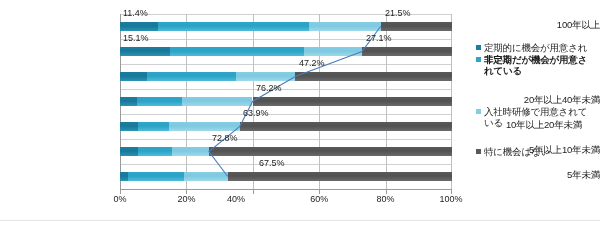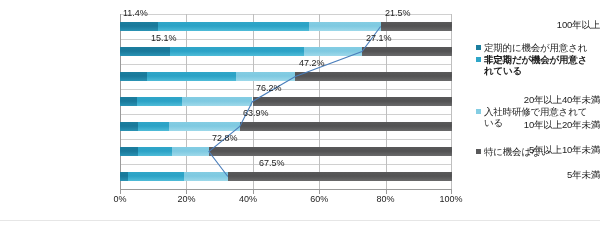--- a/index.html
+++ b/index.html
@@ -113,21 +113,21 @@
     position:absolute;left:0;bottom:0;width:600px;height:1px;background:#e6e6e6;
   }
 </style>
 </head>
 <body>
 
 <div id="chart-root">
 
   <div class="cat-label" style="top:20px;">100年以上</div>
   <div class="cat-label" style="top:95px;">20年以上40年未満</div>
-  <div class="cat-label" style="top:120px;">10年以上20年未満</div>
+  <div class="cat-label" style="top:120px;text-align:center;">10年以上20年未満</div>
   <div class="cat-label" style="top:145px;">5年以上10年未満</div>
   <div class="cat-label" style="top:170px;">5年未満</div>
 
   <div id="plot">
 
     <div class="rowsep" style="top:0px;"></div>
     <div class="rowsep" style="top:25px;"></div>
     <div class="rowsep" style="top:50px;"></div>
     <div class="rowsep" style="top:75px;"></div>
     <div class="rowsep" style="top:100px;"></div>
@@ -198,30 +198,30 @@
       <div class="seg seg-c" style="left:63.7px;width:44.1px;"></div>
       <div class="seg seg-d" style="left:107.8px;width:224.2px;"></div>
     </div>
 
     <svg id="connector" viewBox="0 0 332 176" preserveAspectRatio="none">
       <polyline points="260.6,12.5 242,37.5 175.3,62.5 132.5,87.5 119.8,112.5 88.9,137.5 107.8,162.5" fill="none" stroke="#4a7ebb" stroke-width="1.1"></polyline>
     </svg>
 
     <div class="tick-label" style="left:0px;top:180px;">0%</div>
     <div class="tick-label" style="left:66.4px;top:180px;">20%</div>
-    <div class="tick-label" style="left:128px;top:180px;text-align:center;">40%</div>
+    <div class="tick-label" style="left:116px;top:180px;text-align:center;">40%</div>
     <div class="tick-label" style="left:199.2px;top:180px;">60%</div>
     <div class="tick-label" style="left:265.6px;top:180px;">80%</div>
     <div class="tick-label" style="left:331px;top:180px;">100%</div>
   </div>
 
   <div class="val-label" style="left:123px;top:8px;">11.4%</div>
   <div class="val-label" style="left:385px;top:8px;">21.5%</div>
 
-  <div class="val-label" style="left:123px;top:33px;margin-left:28px;">15.1%</div>
+  <div class="val-label" style="left:123px;top:33px;">15.1%</div>
   <div class="val-label" style="left:366px;top:33px;">27.1%</div>
 
   <div class="val-label" style="left:299px;top:58px;">47.2%</div>
   <div class="val-label" style="left:256px;top:83px;">76.2%</div>
   <div class="val-label" style="left:243px;top:108px;">63.9%</div>
   <div class="val-label" style="left:212px;top:133px;">72.8%</div>
   <div class="val-label" style="left:231px;top:158px;margin-left:28px;">67.5%</div>
 
   <div id="legend">
 

